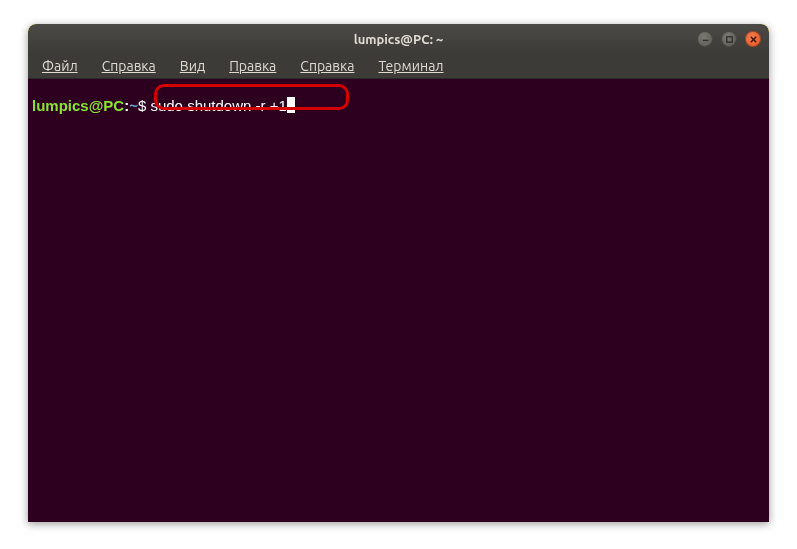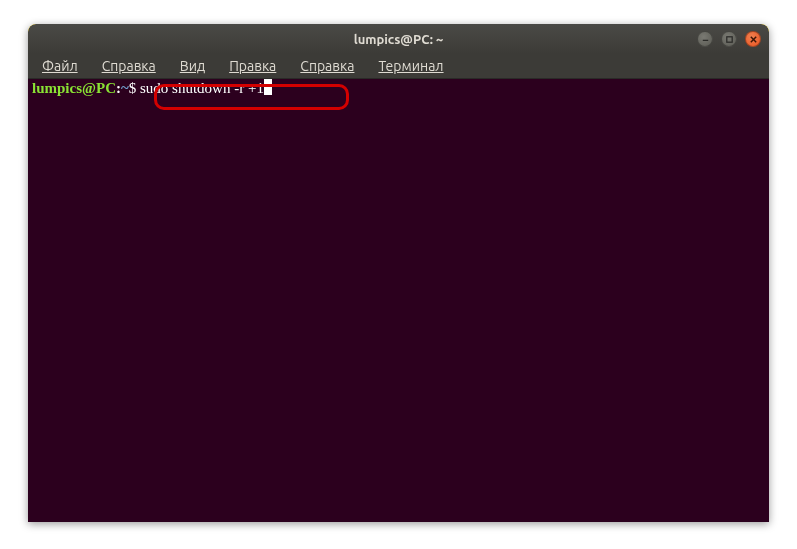--- a/index.html
+++ b/index.html
@@ -78,24 +78,24 @@
       padding: 2px 8px;
       cursor: pointer;
     }
     .terminal-body {
       position: absolute;
       top: 55px;
       left: 0;
       right: 0;
       bottom: 0;
       background: #2c001e;
-      font-family: Liberation Serif, serif;
+      font-family: Liberation Sans, sans-serif;
       font-size: 15px;
       line-height: 19px;
-      padding: 0 4px;
+      padding: 17px 4px;
       color: #ffffff;
       white-space: pre;
     }
     .prompt-user { color: #8ae234; font-weight: bold; }
     .prompt-colon { color: #ffffff; font-weight: bold;}
     .prompt-path { color: #729fcf; font-weight: bold;}
     .prompt-sym { color: #ffffff; }
     .cmd { color: #ffffff; }
     .cursor {
       display: inline-block;

